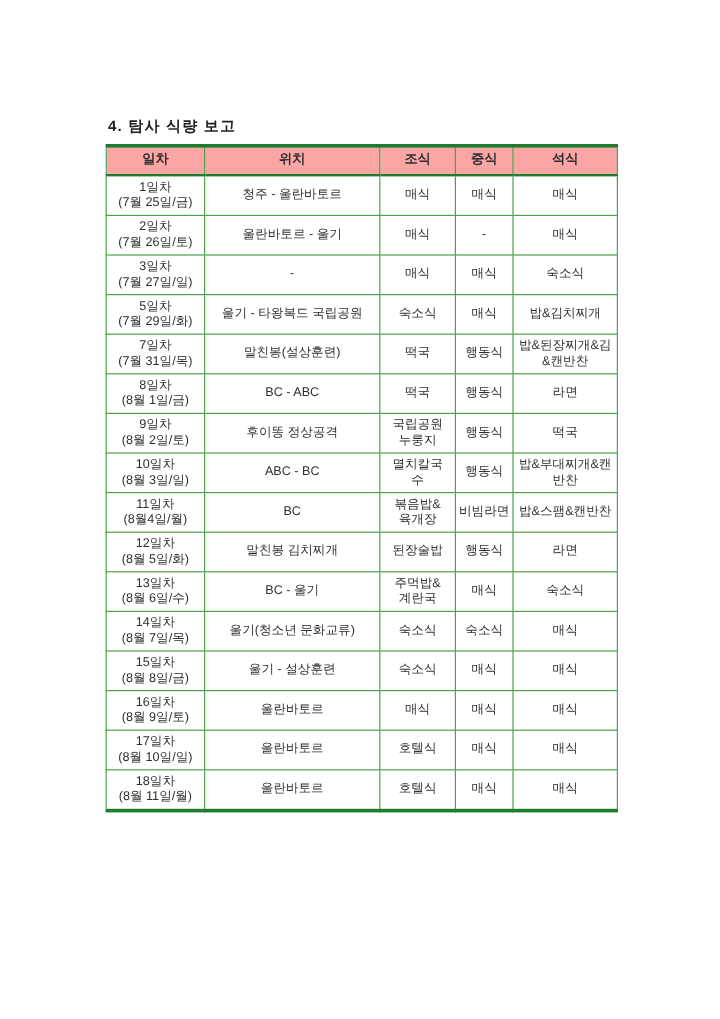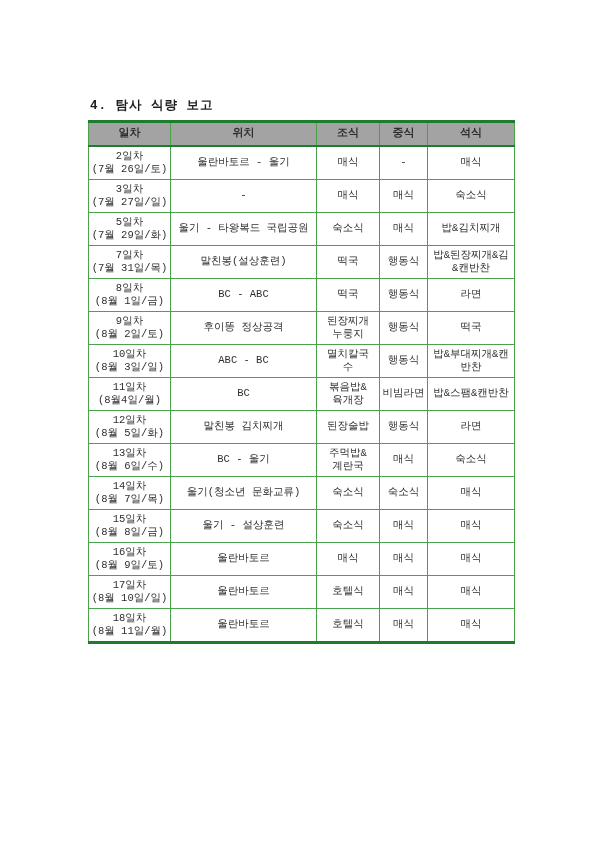--- a/index.html
+++ b/index.html
@@ -1,21 +1,21 @@
 <!DOCTYPE html>
 <html><head>
 <meta charset="utf-8">
 <style>
   html, body { margin: 0; padding: 0; }
   .page {
     position: relative;
     width: 524px;
     height: 849px;
     background: #ffffff;
-    font-family: Liberation Mono, monospace;
+    font-family: Liberation Sans, sans-serif;
     color: #2e2e2e;
     overflow: hidden;
   }
   .doc-title {
     position: absolute;
     left: 90px;
     top: 97px;
     font-size: 12.5px;
     font-weight: bold;
     color: #1d1d1d;
@@ -40,21 +40,21 @@
     border: 1px solid #4ba24b;
     text-align: center;
     vertical-align: middle;
     font-size: 10.5px;
     line-height: 13.5px;
     padding: 2px 1px;
     white-space: pre-line;
     color: #2e2e2e;
   }
   .meal-table thead th {
-    background: #a3a3a3;
+    background: #fca5a5;
     font-weight: bold;
     font-size: 11px;
     height: 18px;
     border-bottom: 2px solid #1e7c2e;
   }
   .meal-table tbody td { height: 28px; }
 </style>
 </head>
 <body>
 
@@ -73,20 +73,28 @@
       <tr>
           <th>일차</th>
           <th>위치</th>
           <th>조식</th>
           <th>중식</th>
           <th>석식</th>
         </tr>
     </thead>
     <tbody>
         <tr>
+          <td>1일차
+(7월 25일/금)</td>
+          <td>청주 - 울란바토르</td>
+          <td>매식</td>
+          <td>매식</td>
+          <td>매식</td>
+        </tr>
+        <tr>
           <td>2일차
 (7월 26일/토)</td>
           <td>울란바토르 - 울기</td>
           <td>매식</td>
           <td>-</td>
           <td>매식</td>
         </tr>
         <tr>
           <td>3일차
 (7월 27일/일)</td>
@@ -117,21 +125,21 @@
 (8월 1일/금)</td>
           <td>BC - ABC</td>
           <td>떡국</td>
           <td>행동식</td>
           <td>라면</td>
         </tr>
         <tr>
           <td>9일차
 (8월 2일/토)</td>
           <td>후이똥 정상공격</td>
-          <td>된장찌개
+          <td>국립공원
 누룽지</td>
           <td>행동식</td>
           <td>떡국</td>
         </tr>
         <tr>
           <td>10일차
 (8월 3일/일)</td>
           <td>ABC - BC</td>
           <td>멸치칼국
 수</td>

